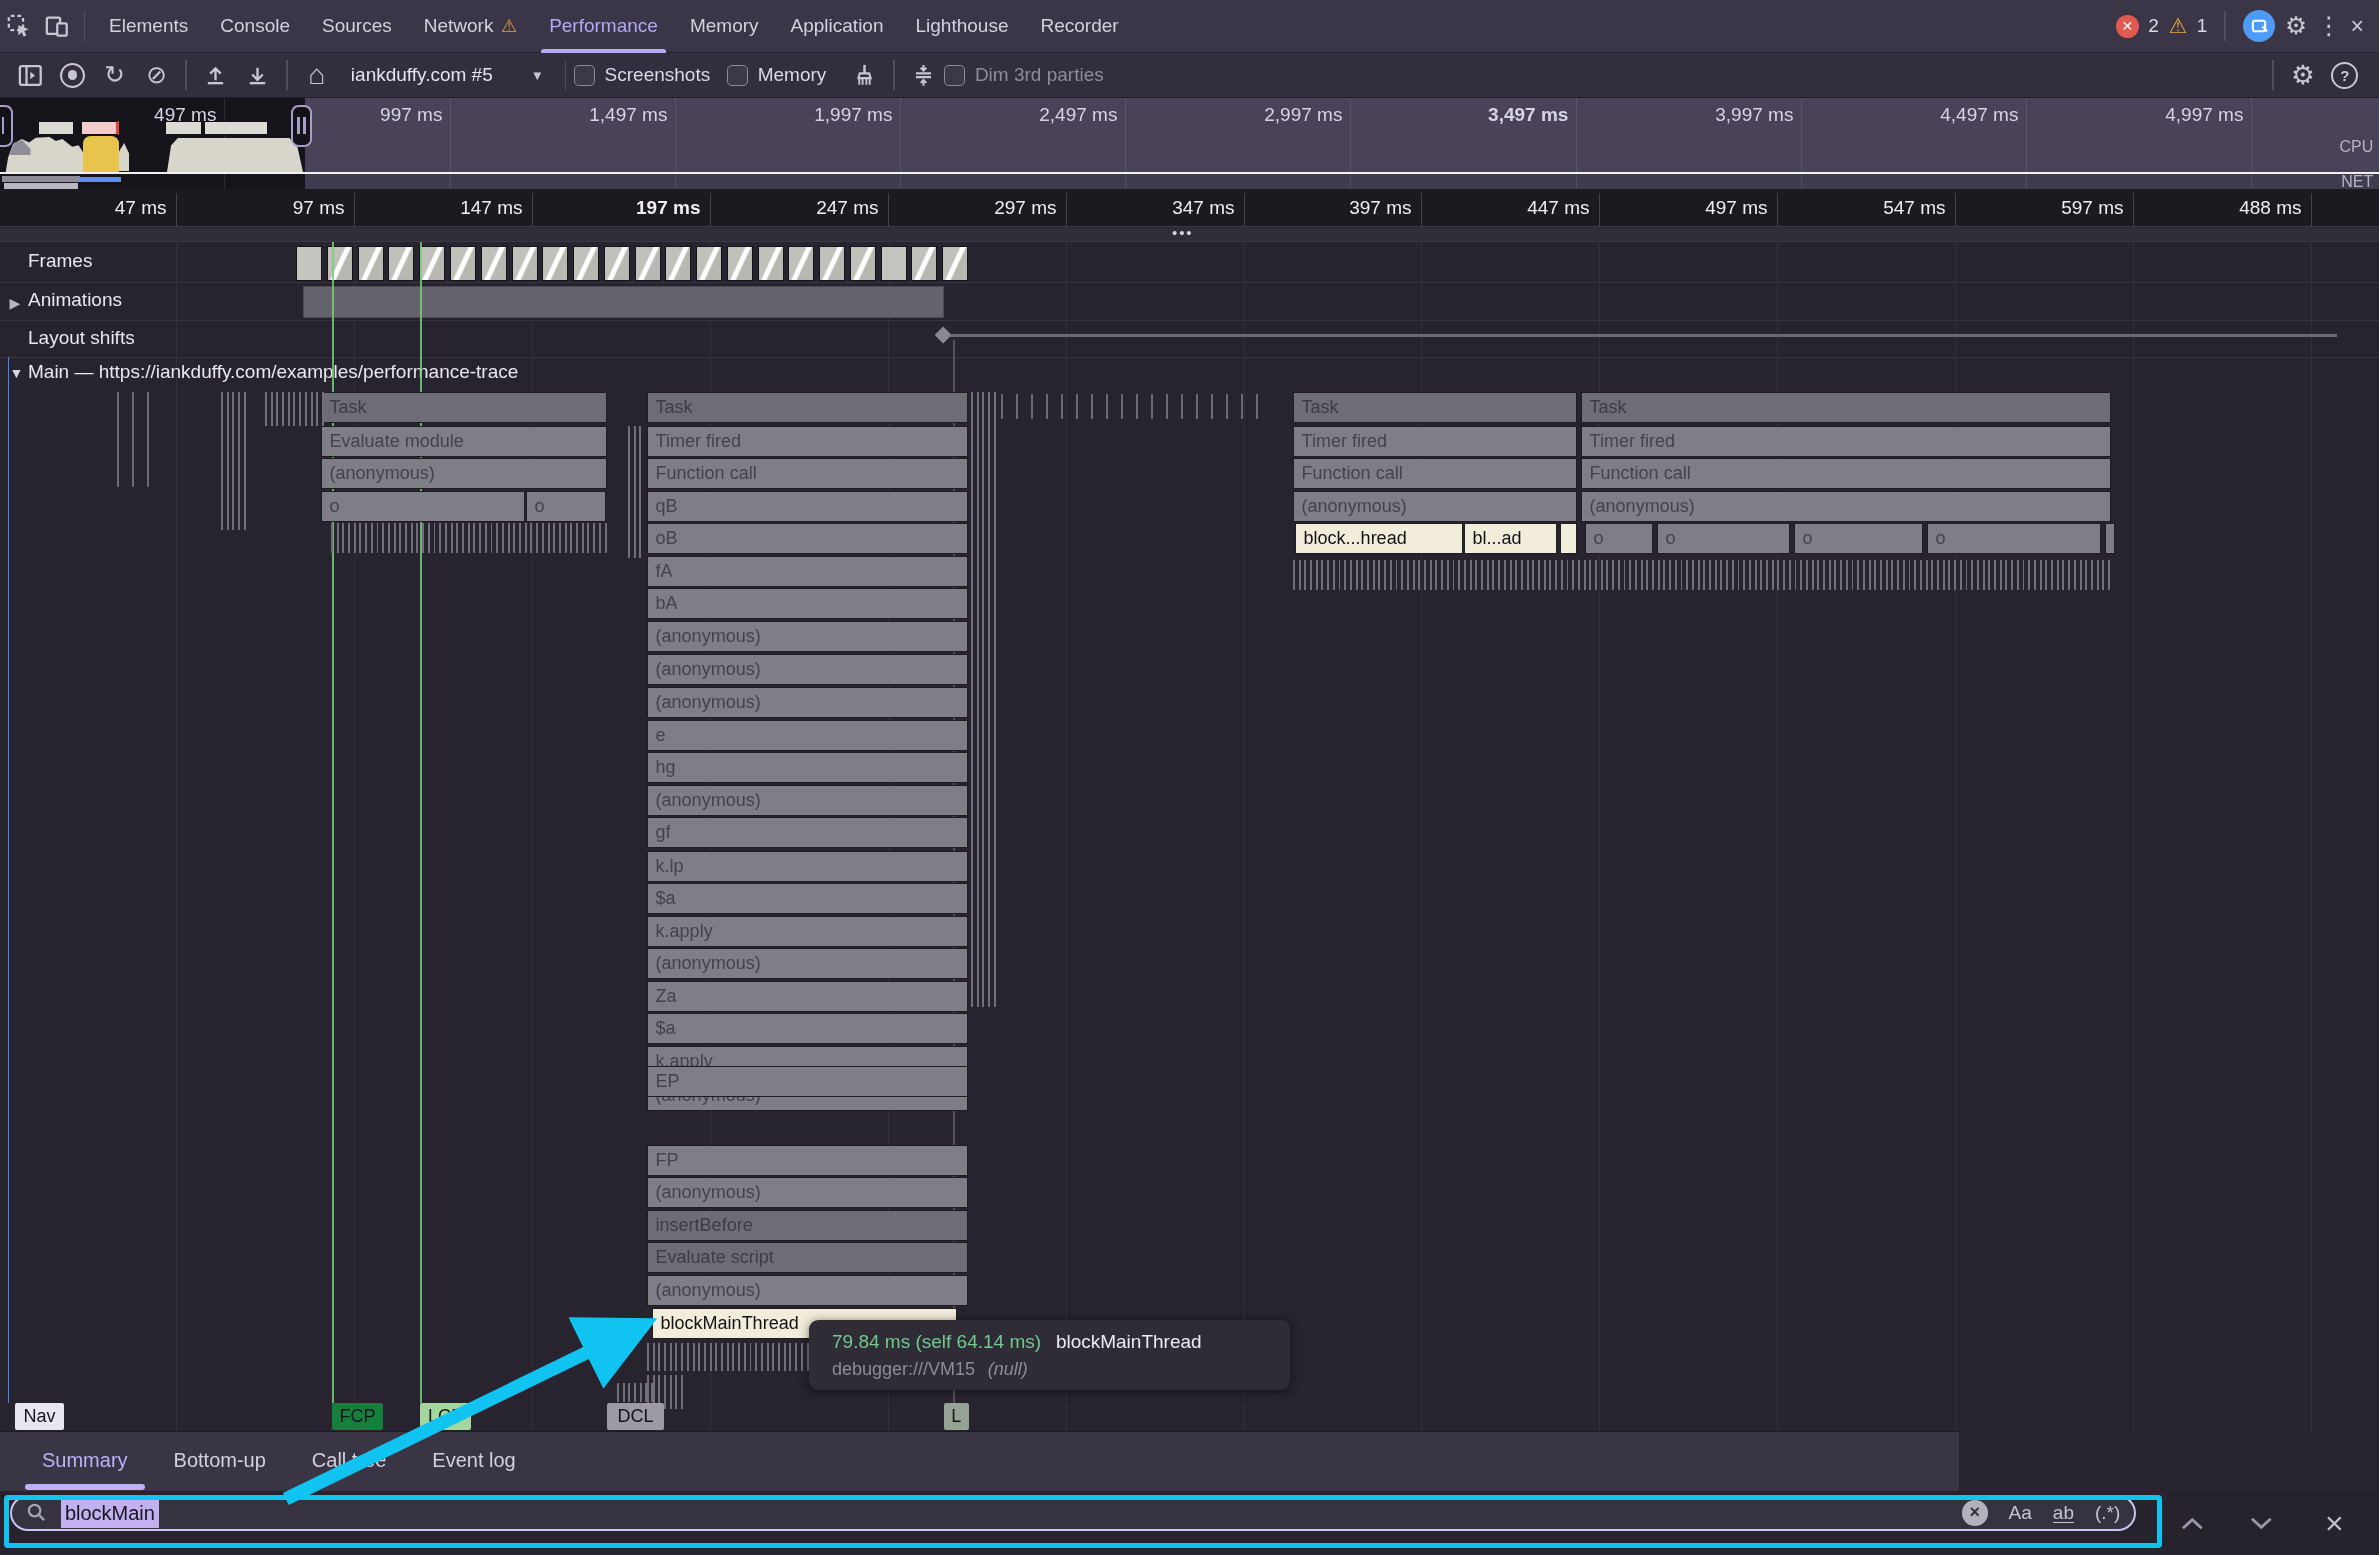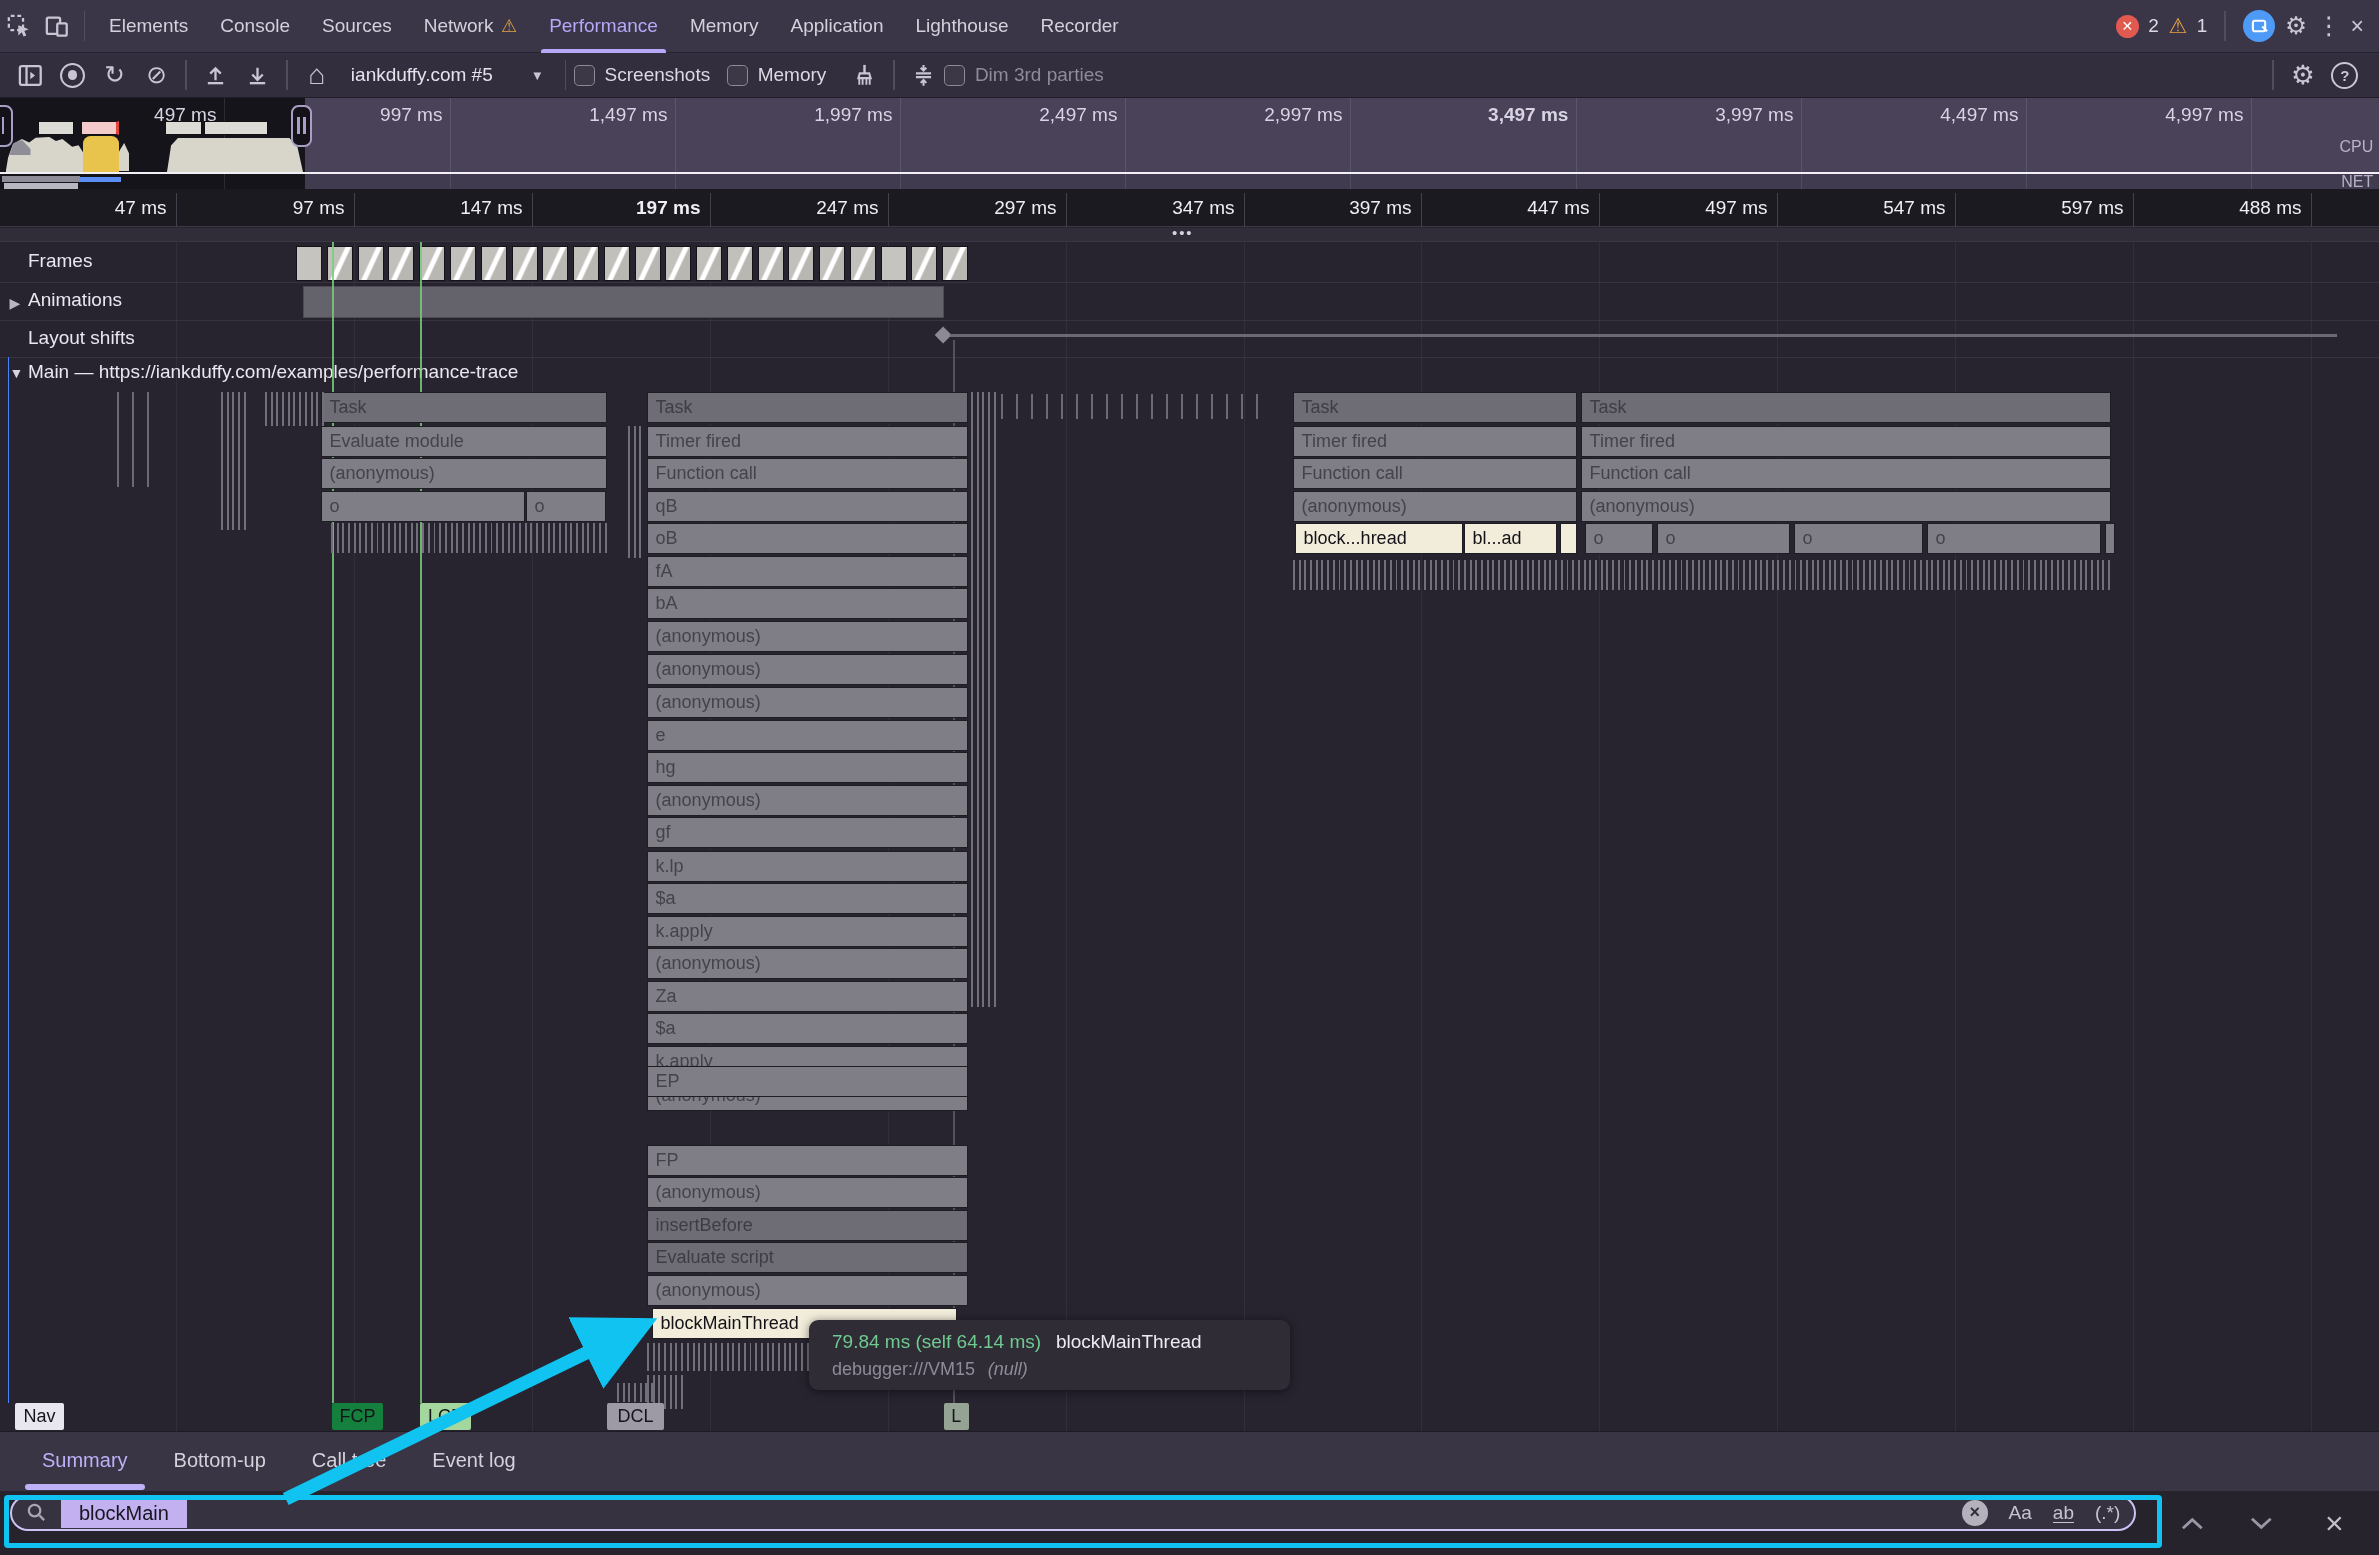--- a/index.html
+++ b/index.html
@@ -76,30 +76,30 @@
 
   
   #tooltip{position:absolute;left:809px;top:1078px;width:481px;height:70px;background:#2f2c36;border-radius:9.5px;box-shadow:0 1.9px 9.5px rgba(0,0,0,0.5);z-index:30;padding:11.4px 0 0 23px;box-sizing:border-box;}
   #tooltip .l1{font-size:19px;white-space:nowrap;}
   #tooltip .timing{color:#6fca90;}
   #tooltip .fname{color:#edebf2;margin-left:9.5px;}
   #tooltip .l2{font-size:18px;color:#8f8c99;margin-top:5.7px;}
   #tooltip .extra{font-style:italic;margin-left:7.6px;}
 
   
-  #bottombar{position:absolute;left:0;top:1431px;width:2379px;height:61px;background:#393544;border-top:0.9px solid #1c1a22;display:flex;align-items:center;box-sizing:border-box;padding-left:19px;}
+  #bottombar{position:absolute;left:0;top:1431px;width:1959px;height:61px;background:#393544;border-top:0.9px solid #1c1a22;display:flex;align-items:center;box-sizing:border-box;padding-left:19px;}
   .btab{position:relative;height:61px;line-height:57px;padding:0 23px;font-size:20px;color:#d5d2dc;white-space:nowrap;}
   .btab.active{color:#beb1f8;}
   .btab.active::after{content:"";position:absolute;left:5.7px;right:5.7px;bottom:2.8px;height:5.7px;border-radius:3.8px;background:#beb1f8;}
 
   
   #searchbar{position:absolute;left:0;top:1491px;width:2379px;height:64px;background:#26232c;}
   #cyanbox{position:absolute;left:3.8px;top:3.8px;width:2158px;height:53px;border:5.7px solid #11c3f1;border-radius:3.8px;box-sizing:border-box;z-index:20;}
   #searchfield{position:absolute;left:9.5px;top:3.8px;width:2126px;height:36px;background:#36323f;border:2.8px solid #cdc1f6;border-radius:21px;box-sizing:border-box;display:flex;align-items:center;padding:0 13.2px;}
-  .selection{background:#c2b0f1;color:#17151d;font-size:20px;line-height:30px;padding:0 18px;margin-left:13.2px;}
+  .selection{background:#c2b0f1;color:#17151d;font-size:20px;line-height:30px;padding:0 4px;margin-left:13.2px;}
   #field-ctrls{margin-left:auto;display:flex;align-items:center;gap:21px;color:#c7c4d0;font-size:19px;}
   .clearbtn{width:25.6px;height:25.6px;border-radius:50%;background:#b4b1bd;color:#322f3a;font-size:18px;font-weight:bold;display:flex;align-items:center;justify-content:center;}
   .wordbtn{border-bottom:1.9px solid #c7c4d0;line-height:19px;}
   #search-right{position:absolute;left:2167px;top:0;height:64px;display:flex;align-items:center;gap:44px;padding-left:13.2px;color:#b5b2bd;}
   #search-close{font-size:32px;color:#c2bfca;margin-left:7.6px;}
 
   #arrow-overlay{position:absolute;left:0;top:0;width:2379px;height:1556px;z-index:40;pointer-events:none;}
   svg.ic{display:block;}
 </style>
 </head>

